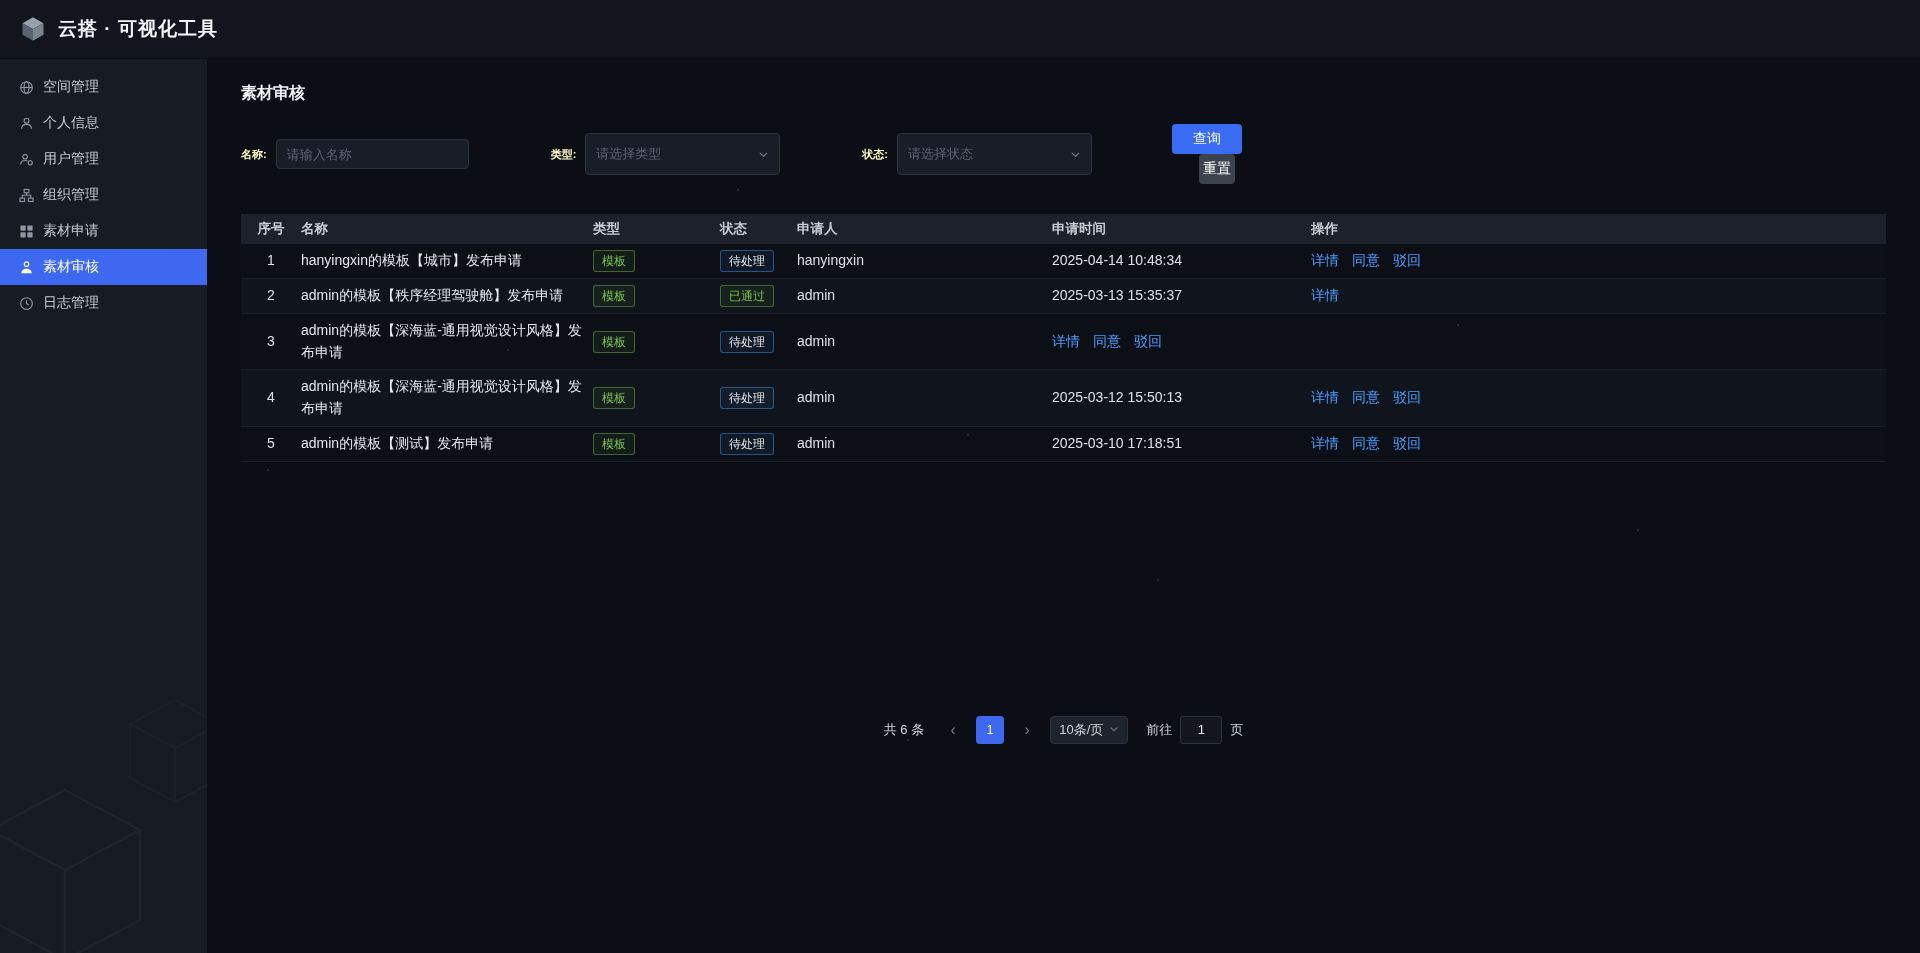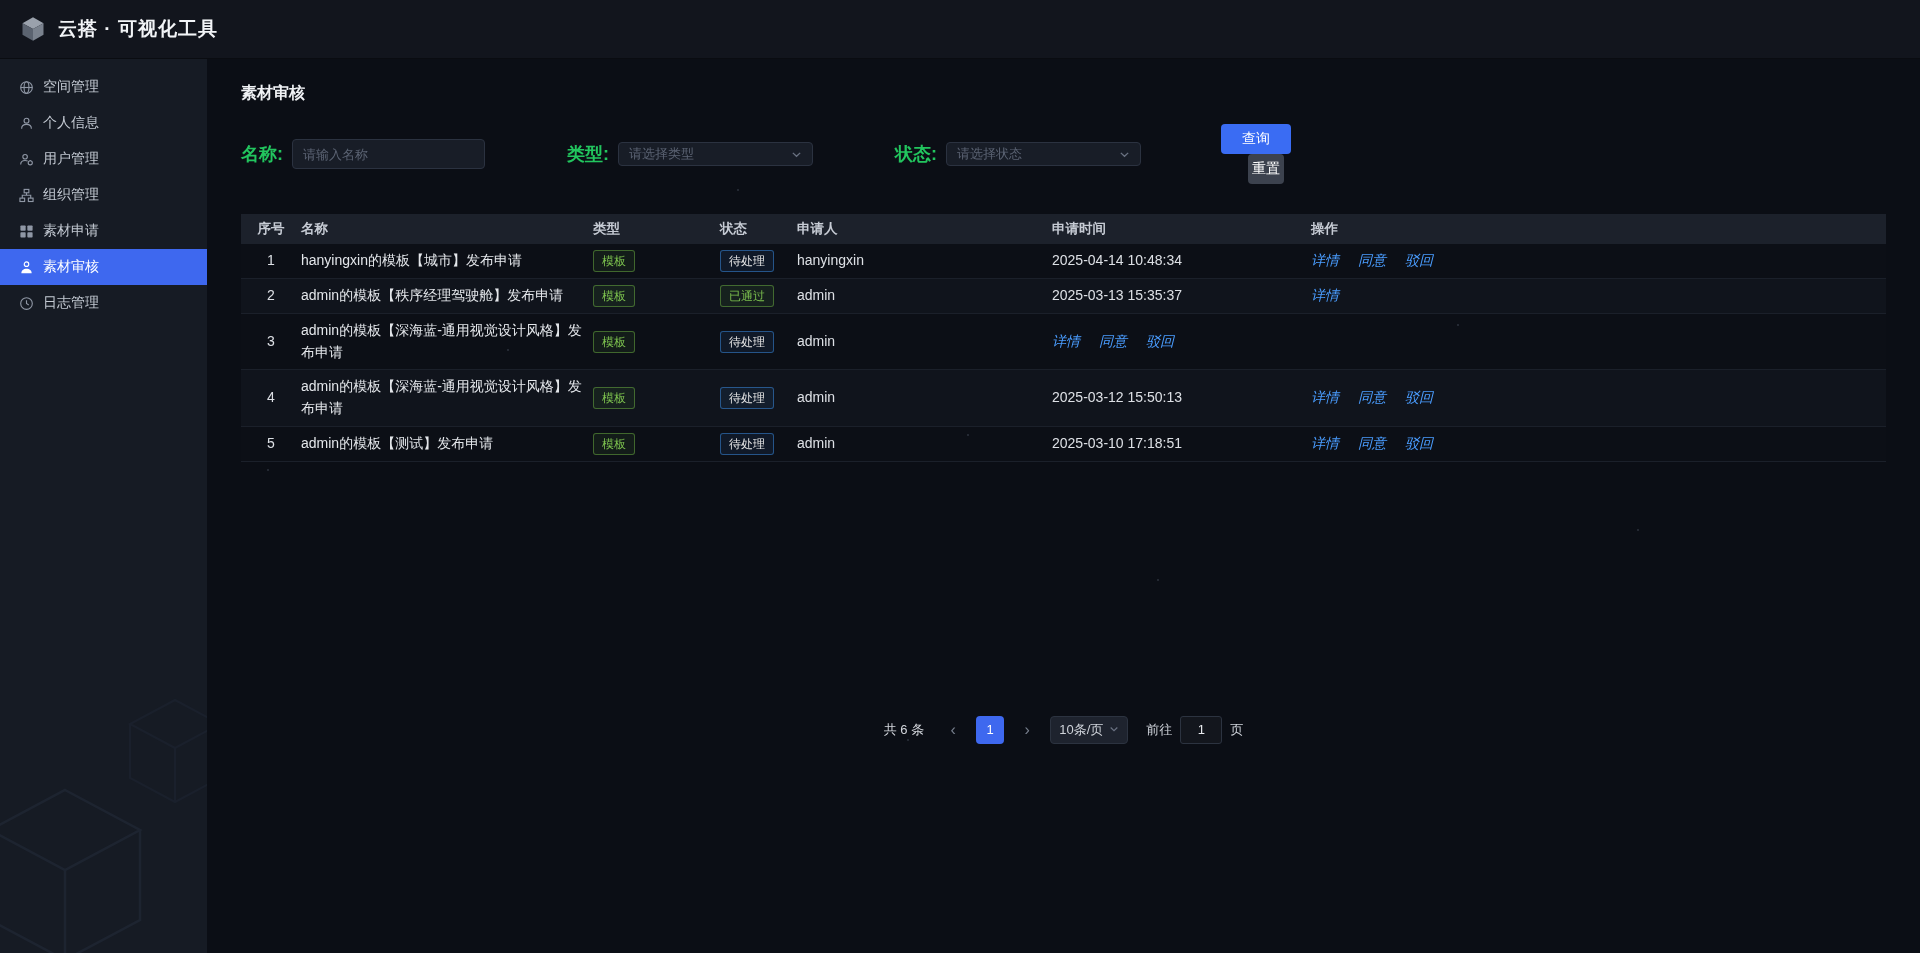--- a/index.html
+++ b/index.html
@@ -44,32 +44,32 @@
   .side-item.active { background: #3e68ef; color: #ffffff; }
   .side-item.active .sicon { color: #ffffff; }
   .side-decor { position: absolute; left: -30px; bottom: -20px; z-index: 1; opacity: 0.55; }
 
   
   .main { flex: 1; padding: 24px 34px; position: relative; overflow: hidden; }
   .page-title { font-size: 16px; font-weight: 700; color: #f0f2f5; margin-bottom: 20px; }
 
   
   .filter-bar { display: flex; align-items: center; margin-bottom: 30px; }
-  .f-label { font-size: 18px; font-weight: 700; color: #22c55e; margin-right: 9px; white-space: nowrap; }
+  .f-label { font-size: 11px; font-weight: 700; color: #fef9c3; margin-right: 9px; white-space: nowrap; }
   .f-group { display: flex; align-items: center; }
   .f-group + .f-group { margin-left: 82px; }
   .text-input {
     width: 193px; height: 30px;
     background: #181d27; border: 1px solid #2b3240; border-radius: 4px;
     color: #dfe3e8; font-size: 13px; padding: 0 10px;
     font-family: inherit; outline: none;
   }
   .text-input::placeholder { color: #5b6373; }
   .select {
-    width: 195px; height: 24px;
+    width: 195px; height: 42px;
     background: #181d27; border: 1px solid #2b3240; border-radius: 4px;
     display: flex; align-items: center; justify-content: space-between;
     padding: 0 10px; cursor: pointer;
   }
   .select .sel-text { color: #5b6373; font-size: 13px; }
   .select .chev { color: #6a7282; display: flex; }
   .btns { display: flex; align-items: center; margin-left: 80px; flex-direction: column; }
   .btn {
     height: 30px; border: none; border-radius: 4px;
     font-size: 14px; color: #ffffff; cursor: pointer;
@@ -95,21 +95,21 @@
   .tr:nth-child(odd) { background: #10141c; }
   .tr:nth-child(even) { background: #0c0f16; }
   .td { padding-top: 6px; padding-bottom: 6px; line-height: 1.55; }
   .td-name { color: #e3e6ea; word-break: break-word; }
   .tag {
     display: inline-block; font-size: 12px; line-height: 1;
     padding: 4px 8px; border-radius: 3px; white-space: nowrap;
   }
   .tag-green { color: #7cc14e; border: 1px solid rgba(120,195,70,0.45); background: rgba(103,194,58,0.08); }
   .tag-blue  { color: #e5e5e5; border: 1px solid rgba(64,158,255,0.45); background: rgba(64,158,255,0.08); }
-  .td-actions { display: flex; gap: 19px; font-style: italic; }
+  .td-actions { display: flex; gap: 13px; }
   .link { color: #4a9dff; text-decoration: none; font-size: 14px; cursor: pointer; white-space: nowrap; }
 
   
   .pagination {
     margin-top: 254px;
     display: flex; align-items: center; justify-content: center;
     gap: 10px; font-size: 13px; color: #cfd3da;
   }
   .pg-total { margin-right: 6px; font-size: 13px; color: #d4d7dd; }
   .pg-arrow {

